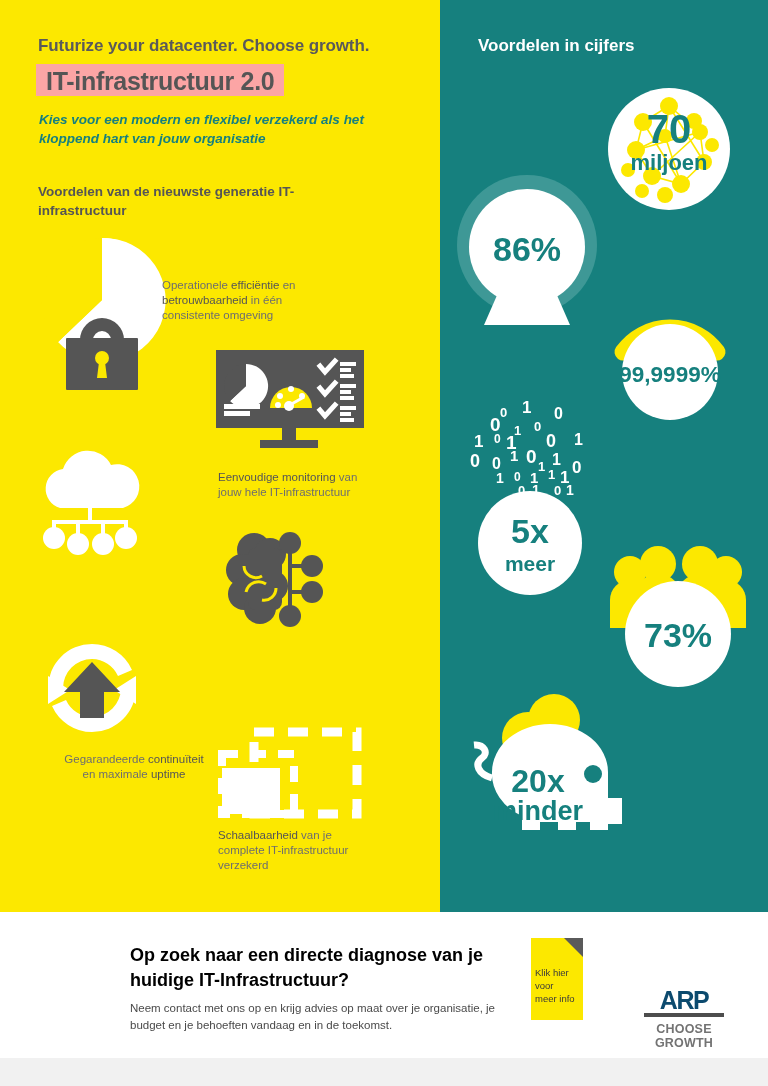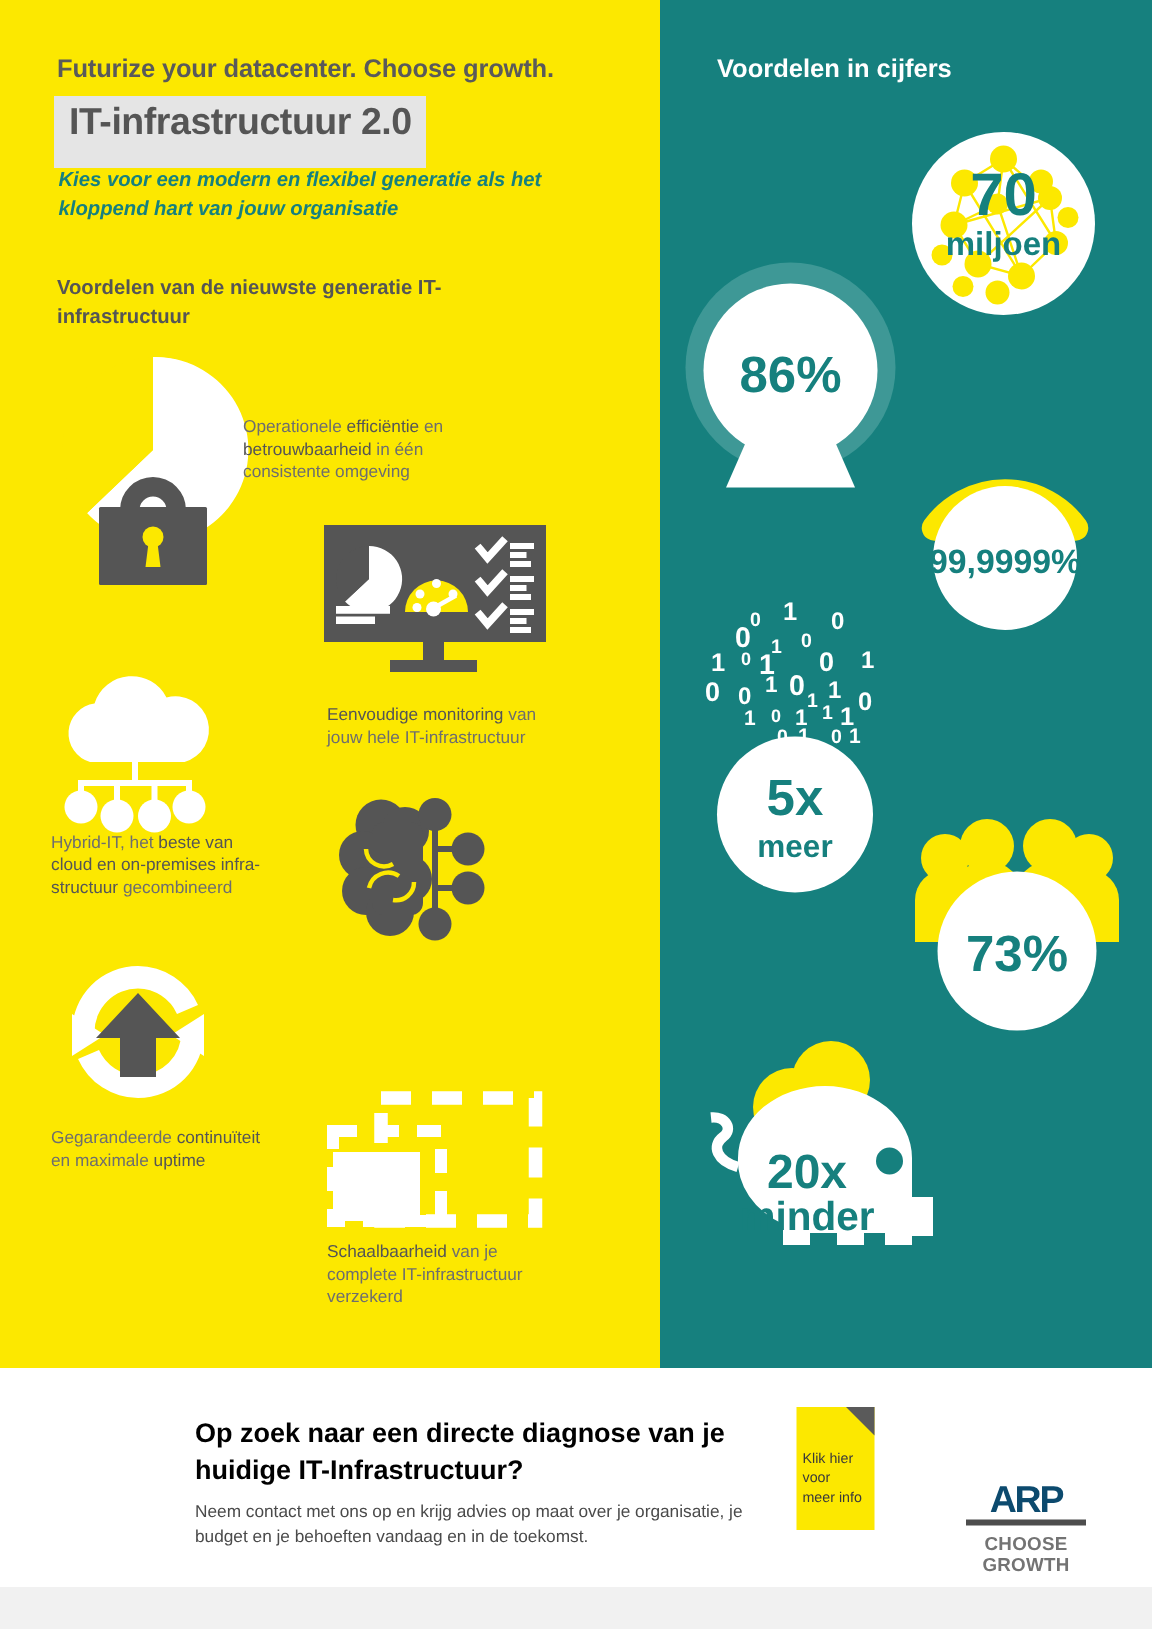--- a/index.html
+++ b/index.html
@@ -35,21 +35,21 @@
   }
 
   
   .kicker {
     position: absolute; left: 38px; top: 36px;
     font-size: 17px; font-weight: bold; color: #5A5A5A;
     letter-spacing: -0.1px;
   }
   .title-chip {
     position: absolute; left: 36px; top: 64px;
-    background: #e5e5e5; padding: 3px 10px 16px 10px;
+    background: #fca5a5; padding: 3px 10px 0 10px;
   }
   .title-chip span {
     font-size: 25px; font-weight: bold; color: #555555;
     letter-spacing: -0.3px;
   }
   .subtitle {
     position: absolute; left: 39px; top: 110px;
     font-size: 13.5px; font-style: italic; font-weight: bold;
     color: #16807E; line-height: 19px; width: 330px;
   }
@@ -119,21 +119,21 @@
 <div class="page">
 
   <div class="left-panel">
 
     <div class="kicker">Futurize your datacenter. Choose growth.</div>
 
     <div class="title-chip">
       <span>IT-infrastructuur 2.0</span>
     </div>
 
-    <div class="subtitle">Kies voor een modern en flexibel generatie als het kloppend hart van jouw organisatie</div>
+    <div class="subtitle">Kies voor een modern en flexibel verzekerd als het kloppend hart van jouw organisatie</div>
 
     <div class="section-head">Voordelen van de nieuwste generatie IT-infrastructuur</div>
 
     <div class="abs" style="left:36px; top:230px;">
       <svg width="132" height="160" viewBox="0 0 132 160">
         <path d="M66 8 A62 62 0 1 1 22 112 L66 70 Z" fill="#ffffff"></path>
         <path d="M66 70 L66 8 A62 62 0 0 0 22 112 Z" fill="#FCE800"></path>
         <path d="M66 70 L66 8 A62 62 0 0 1 128 70 Z" fill="#ffffff"></path>
         <path d="M44 110 a22 22 0 0 1 44 0 v14 h-13 v-14 a9 9 0 0 0 -18 0 v14 h-13 z" fill="#555555"></path>
         <rect x="30" y="108" width="72" height="52" rx="1" fill="#555555"></rect>
@@ -192,23 +192,20 @@
         <rect x="22" y="70" width="4" height="10" fill="#ffffff"></rect>
         <rect x="46" y="70" width="4" height="16" fill="#ffffff"></rect>
         <rect x="71" y="70" width="4" height="16" fill="#ffffff"></rect>
         <rect x="94" y="70" width="4" height="10" fill="#ffffff"></rect>
         <circle cx="24" cy="88" r="11" fill="#ffffff"></circle>
         <circle cx="48" cy="94" r="11" fill="#ffffff"></circle>
         <circle cx="73" cy="94" r="11" fill="#ffffff"></circle>
         <circle cx="96" cy="88" r="11" fill="#ffffff"></circle>
       </svg>
     </div>
-    <div class="cap" style="left:34px; top:555px; width:190px;">
-      Hybrid-IT, het <b>beste van</b><br><b>cloud en on-premises infra-</b><br><b>structuur</b> gecombineerd
-    </div>
 
     <div class="abs" style="left:222px; top:530px;">
       <svg width="108" height="100" viewBox="0 0 108 100">
         <g fill="#555555">
           <circle cx="32" cy="20" r="17"></circle>
           <circle cx="20" cy="40" r="16"></circle>
           <circle cx="22" cy="64" r="16"></circle>
           <circle cx="38" cy="78" r="16"></circle>
           <circle cx="48" cy="24" r="16"></circle>
           <circle cx="50" cy="56" r="16"></circle>
@@ -237,21 +234,21 @@
       <svg width="120" height="112" viewBox="0 0 120 112">
         <path d="M60 12 a44 44 0 0 1 40 26 l-14 6 a29 29 0 0 0 -26 -17 z" fill="#ffffff"></path>
         <path d="M16 56 a44 44 0 0 1 44 -44 v15 a29 29 0 0 0 -29 29 z" fill="#ffffff"></path>
         <path d="M16 44 l22 14 l-22 14 z" fill="#ffffff"></path>
         <path d="M104 44 l-22 14 l22 14 z" fill="#ffffff"></path>
         <path d="M104 56 a44 44 0 0 1 -44 44 v-15 a29 29 0 0 0 29 -29 z" fill="#ffffff"></path>
         <path d="M60 100 a44 44 0 0 1 -40 -26 l14 -6 a29 29 0 0 0 26 17 z" fill="#ffffff"></path>
         <path d="M60 30 l28 30 h-16 v26 h-24 v-26 h-16 z" fill="#555555"></path>
       </svg>
     </div>
-    <div class="cap" style="left:34px; top:752px; width:200px;">
+    <div class="cap" style="left:34px; top:752px; width:200px;text-align:center;">
       Gegarandeerde <b>continuïteit</b><br>en maximale <b>uptime</b>
     </div>
 
     <div class="abs" style="left:216px; top:728px;">
       <svg width="145" height="92" viewBox="0 0 145 92">
         <g stroke="#ffffff" stroke-width="9" fill="none" stroke-dasharray="20 14">
           <rect x="38" y="4" width="103" height="82"></rect>
         </g>
         <g stroke="#ffffff" stroke-width="8" fill="none" stroke-dasharray="16 12">
           <rect x="6" y="26" width="72" height="60"></rect>

